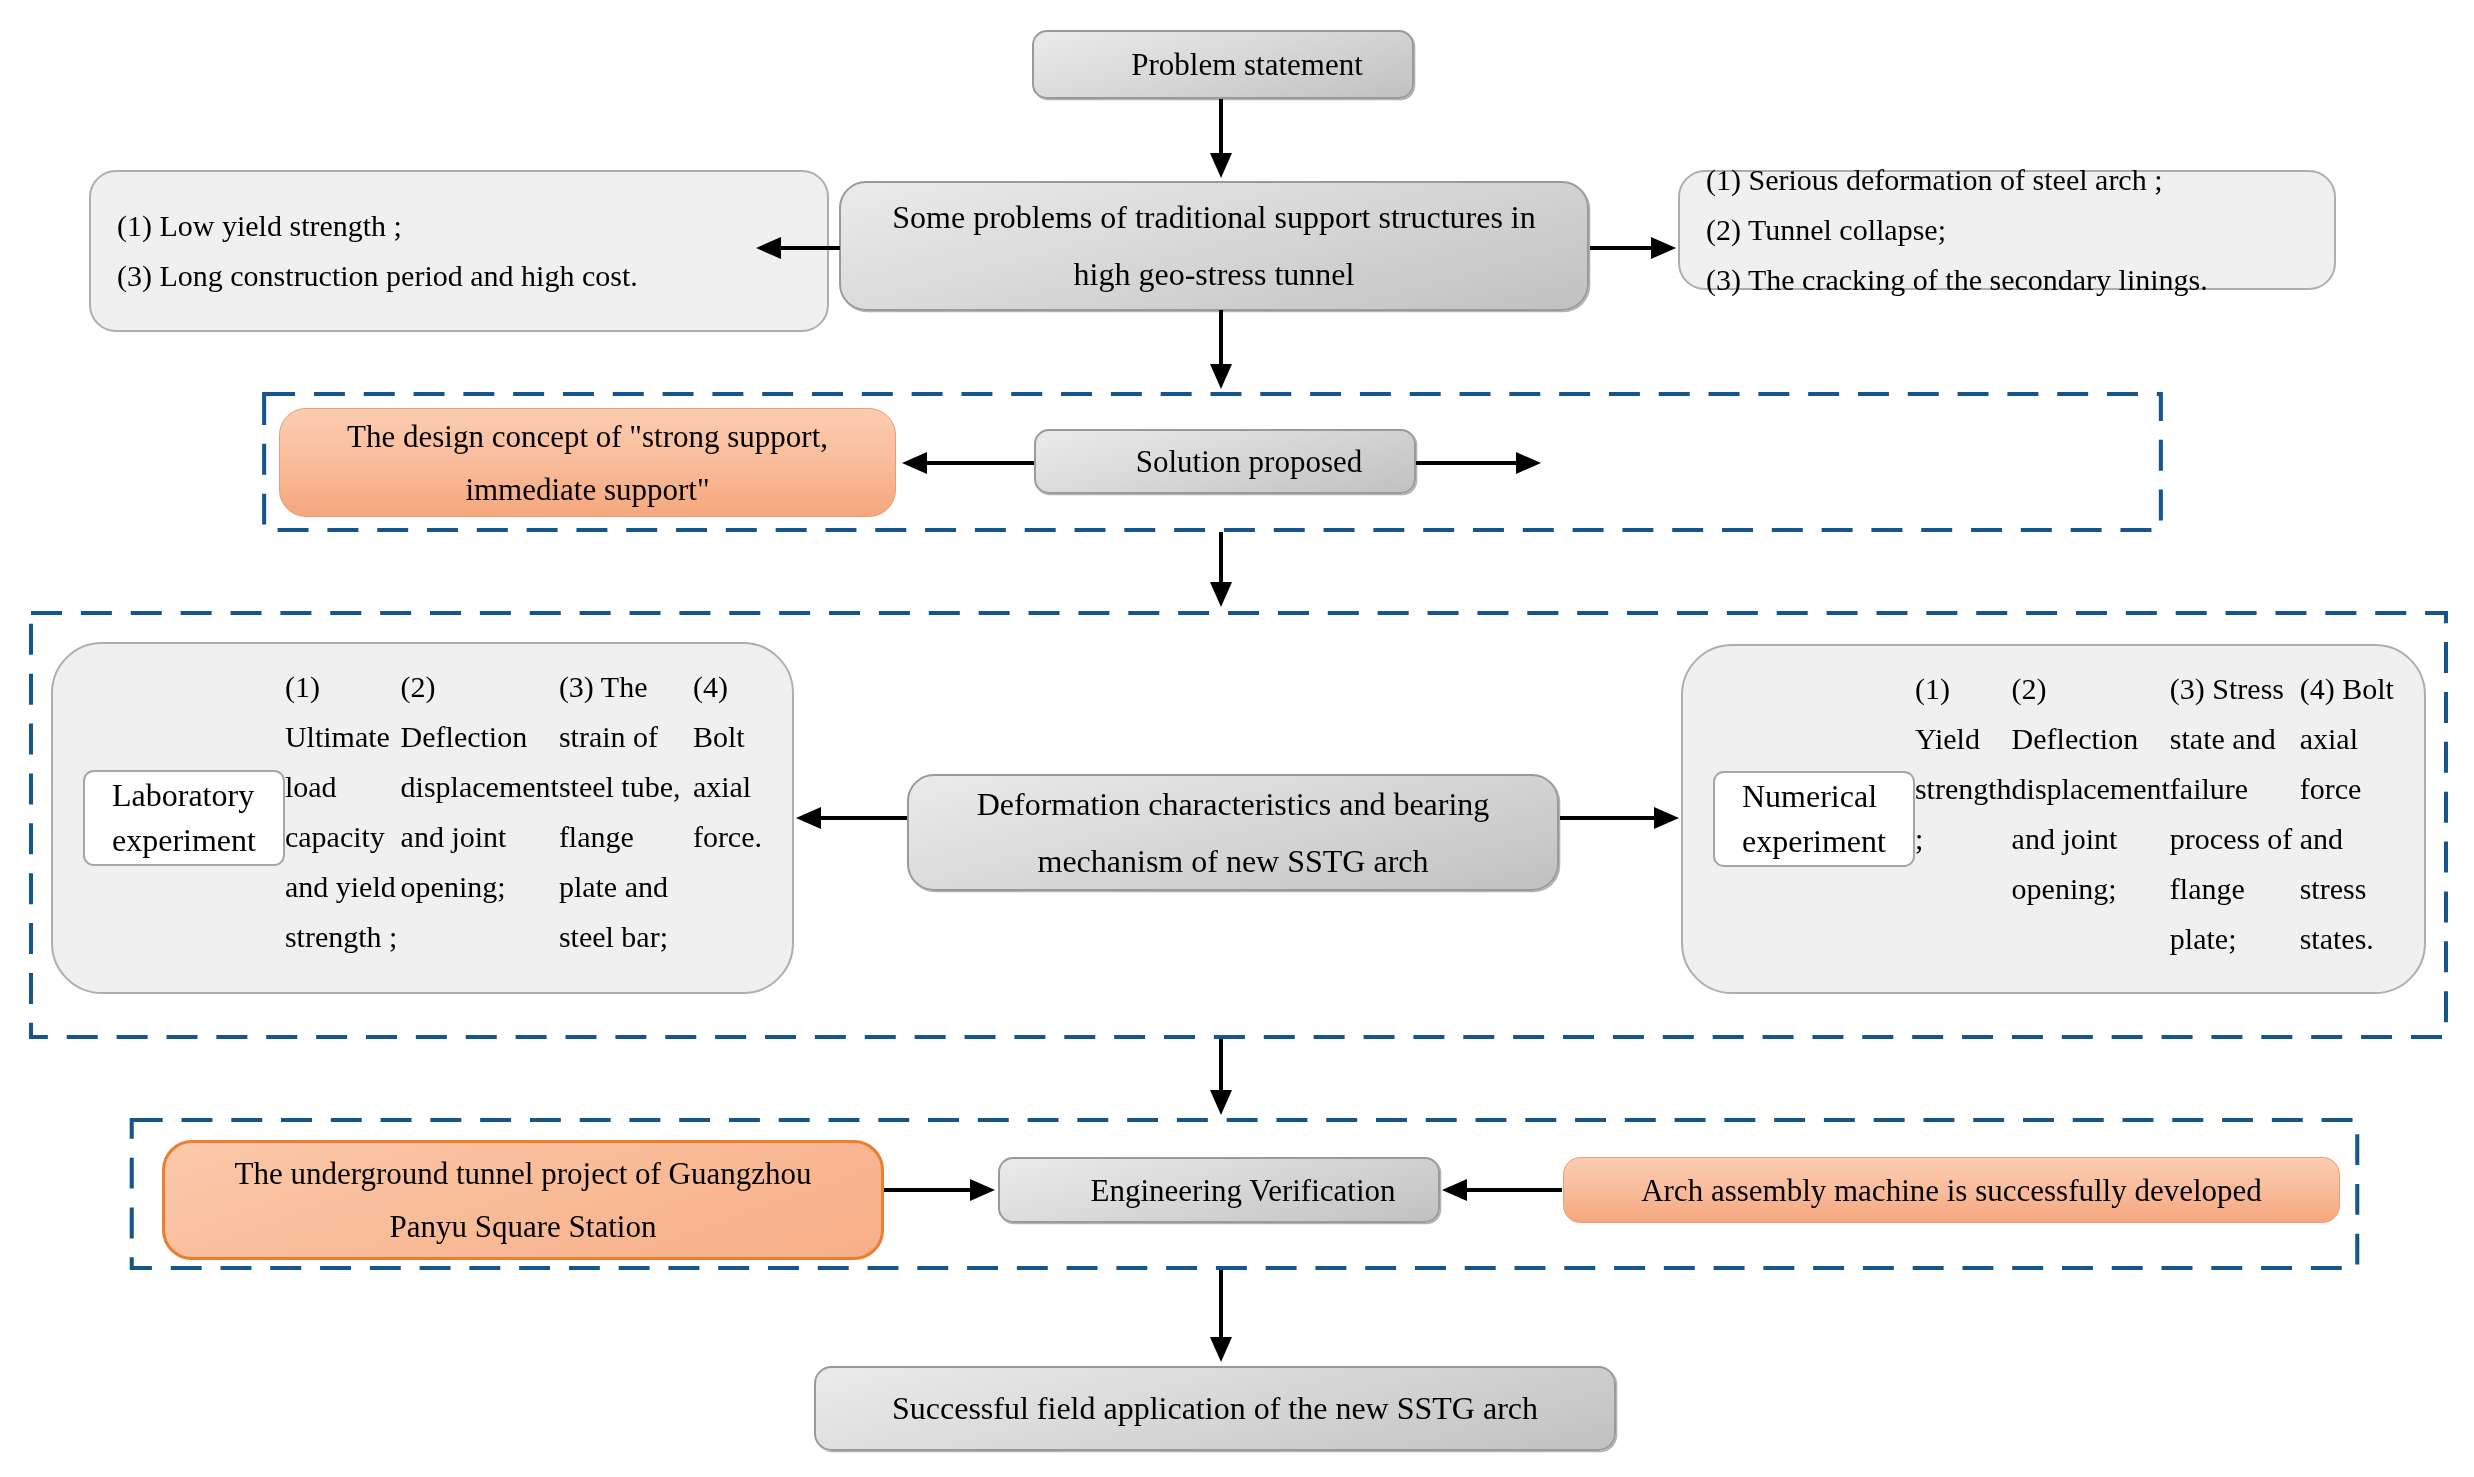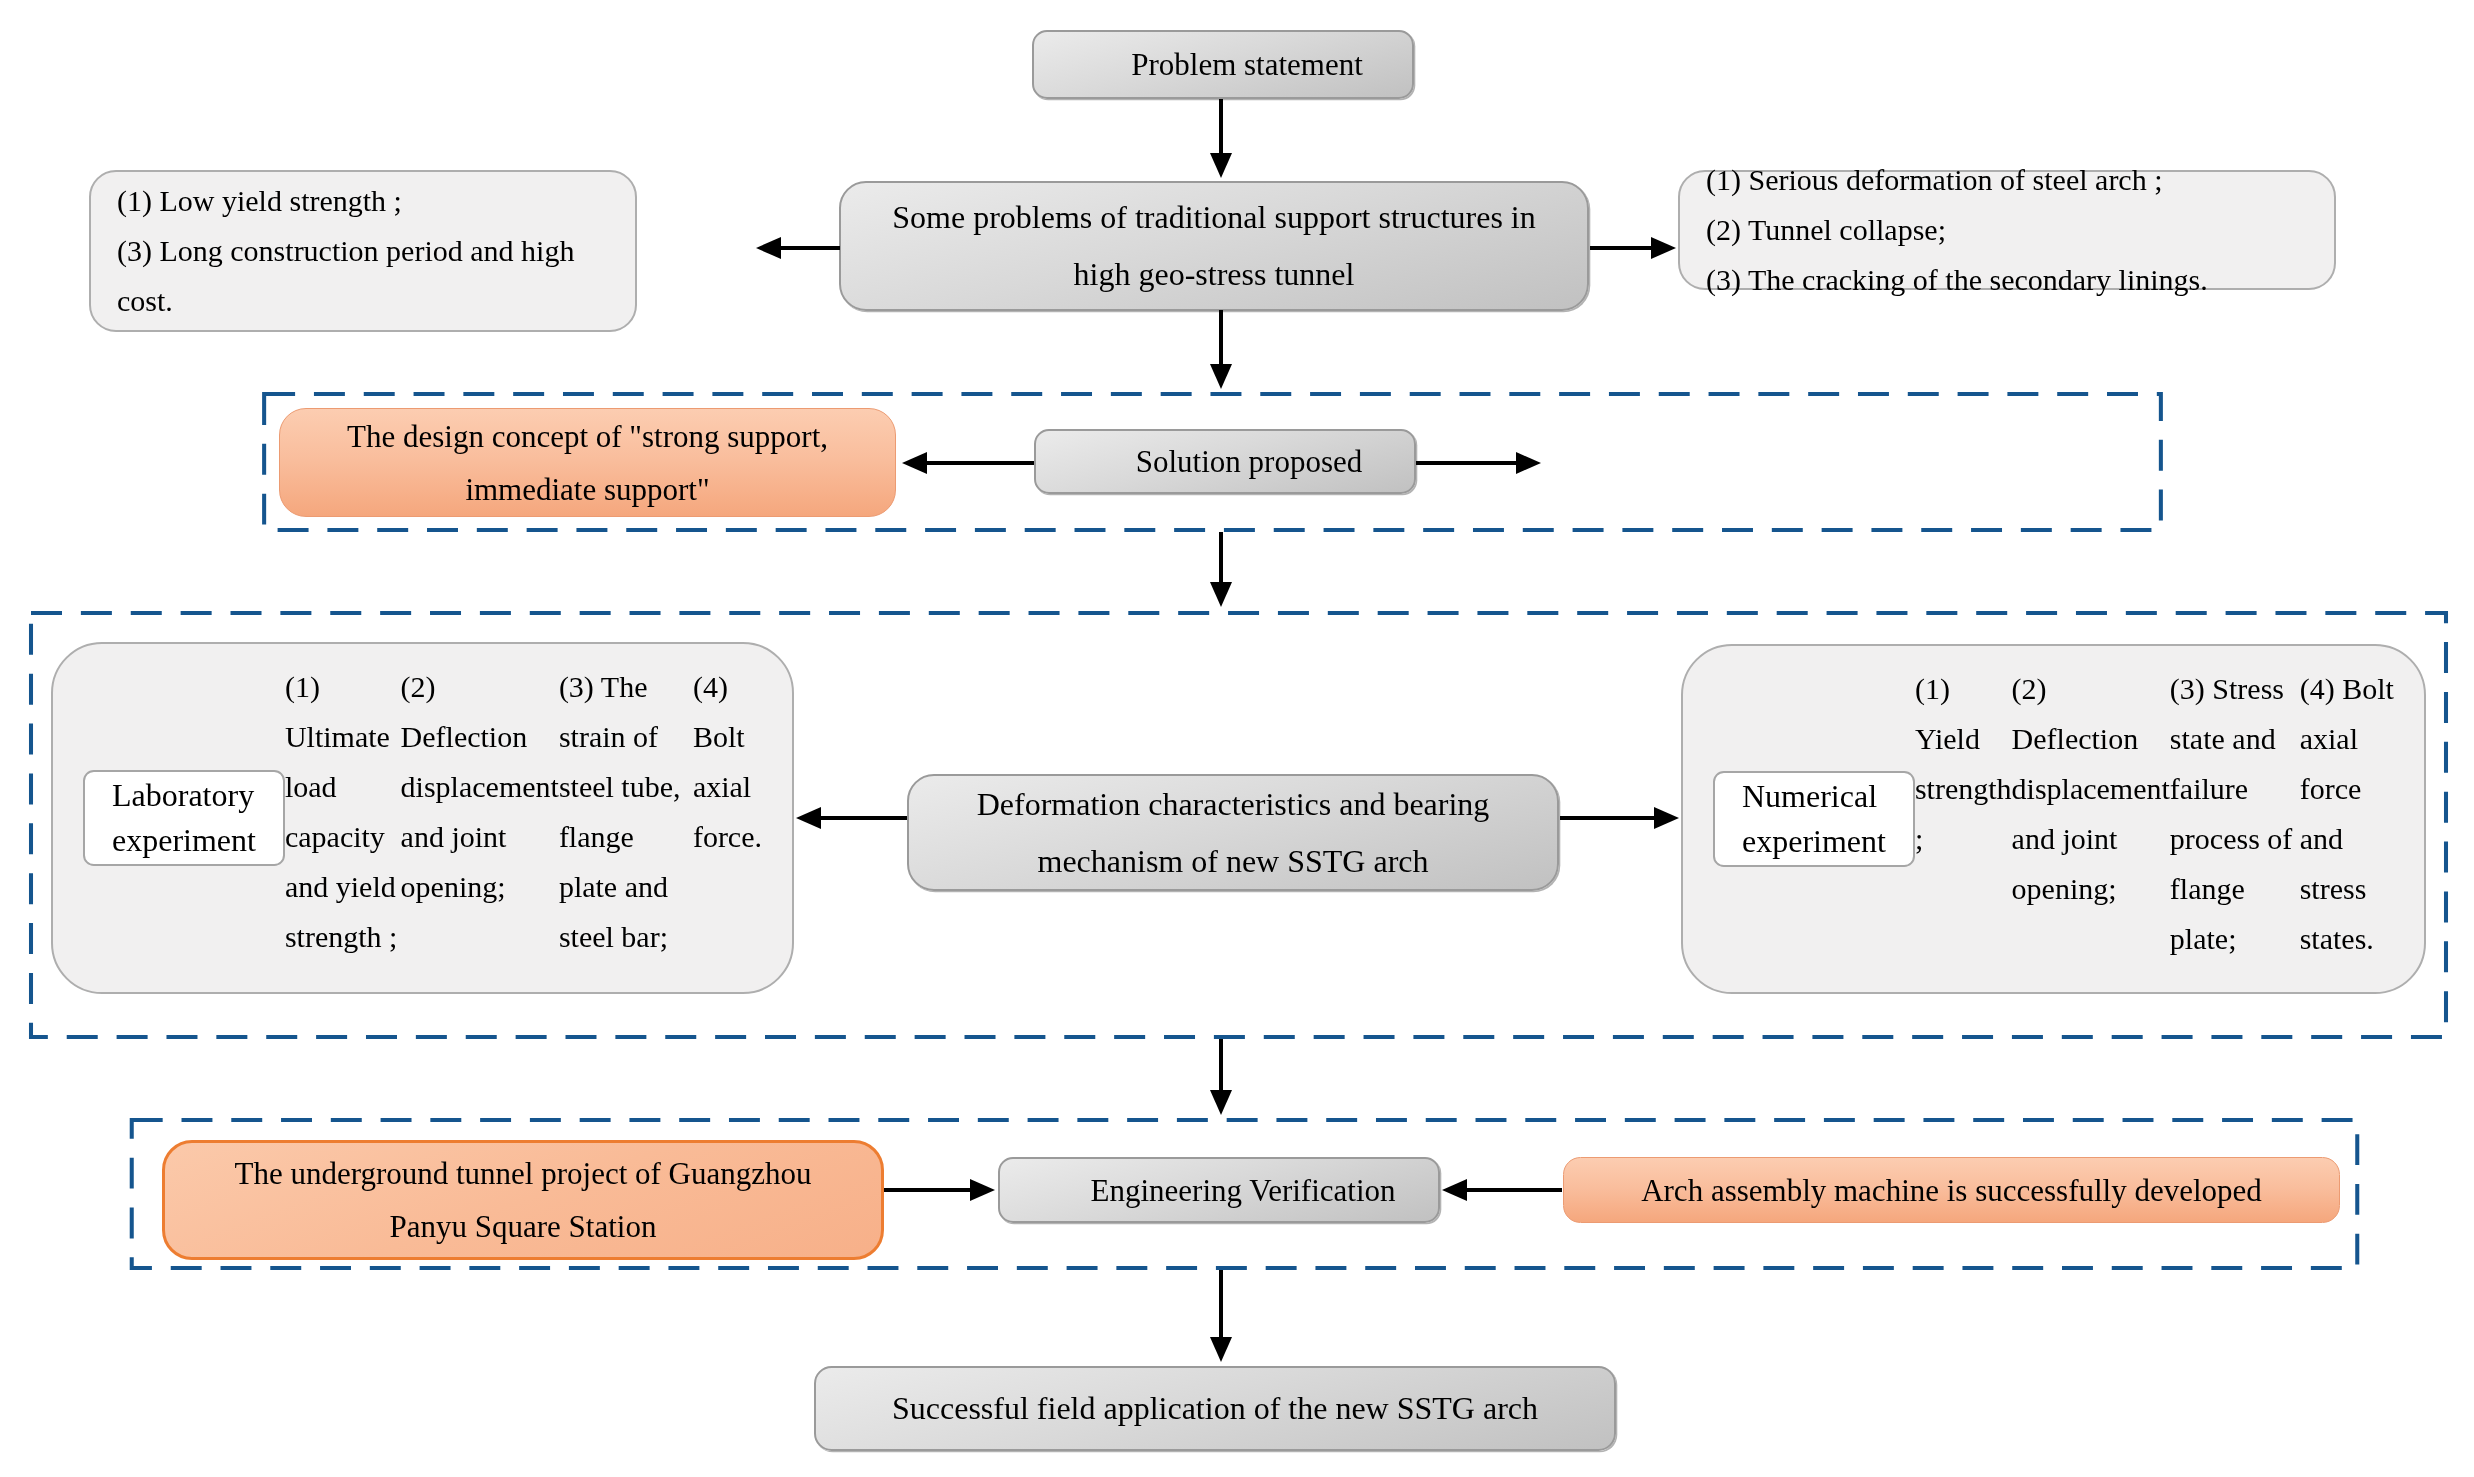--- a/index.html
+++ b/index.html
@@ -103,21 +103,21 @@
     <rect x="3" y="3" width="3583" height="629" fill="none" stroke="#15558E" stroke-width="6" stroke-dasharray="46 28"></rect>
   </svg>
   <svg class="dashed-frame" style="left:126px;top:1118px;" width="2237" height="152" viewBox="0 0 3315 226">
     <rect x="3" y="3" width="3309" height="220" fill="none" stroke="#15558E" stroke-width="6" stroke-dasharray="46 28"></rect>
   </svg>
 
   <div class="box gray r22 center fs46" style="left:1032px;top:30px;width:382px;height:69px;">Problem statement</div>
 
   <div class="box gray r40 center fs47" style="left:839px;top:181px;width:750px;height:130px;padding:15px 40px;">Some problems of traditional support structures in high geo-stress tunnel</div>
 
-  <div class="box light r40 fs44" style="left:89px;top:170px;width:548px;height:162px;">
+  <div class="box light r40 fs44" style="left:89px;top:170px;width:740px;height:162px;">
     <div class="list">
       <div class="li">(1) Low yield strength ;</div>
       <div class="li">(3) Long construction period and high cost.</div>
     </div>
   </div>
 
   <div class="box light r40 fs44" style="left:1678px;top:170px;width:658px;height:120px;">
     <div class="list">
       <div class="li">(1) Serious deformation of steel arch ;</div>
       <div class="li">(2) Tunnel collapse;</div>

